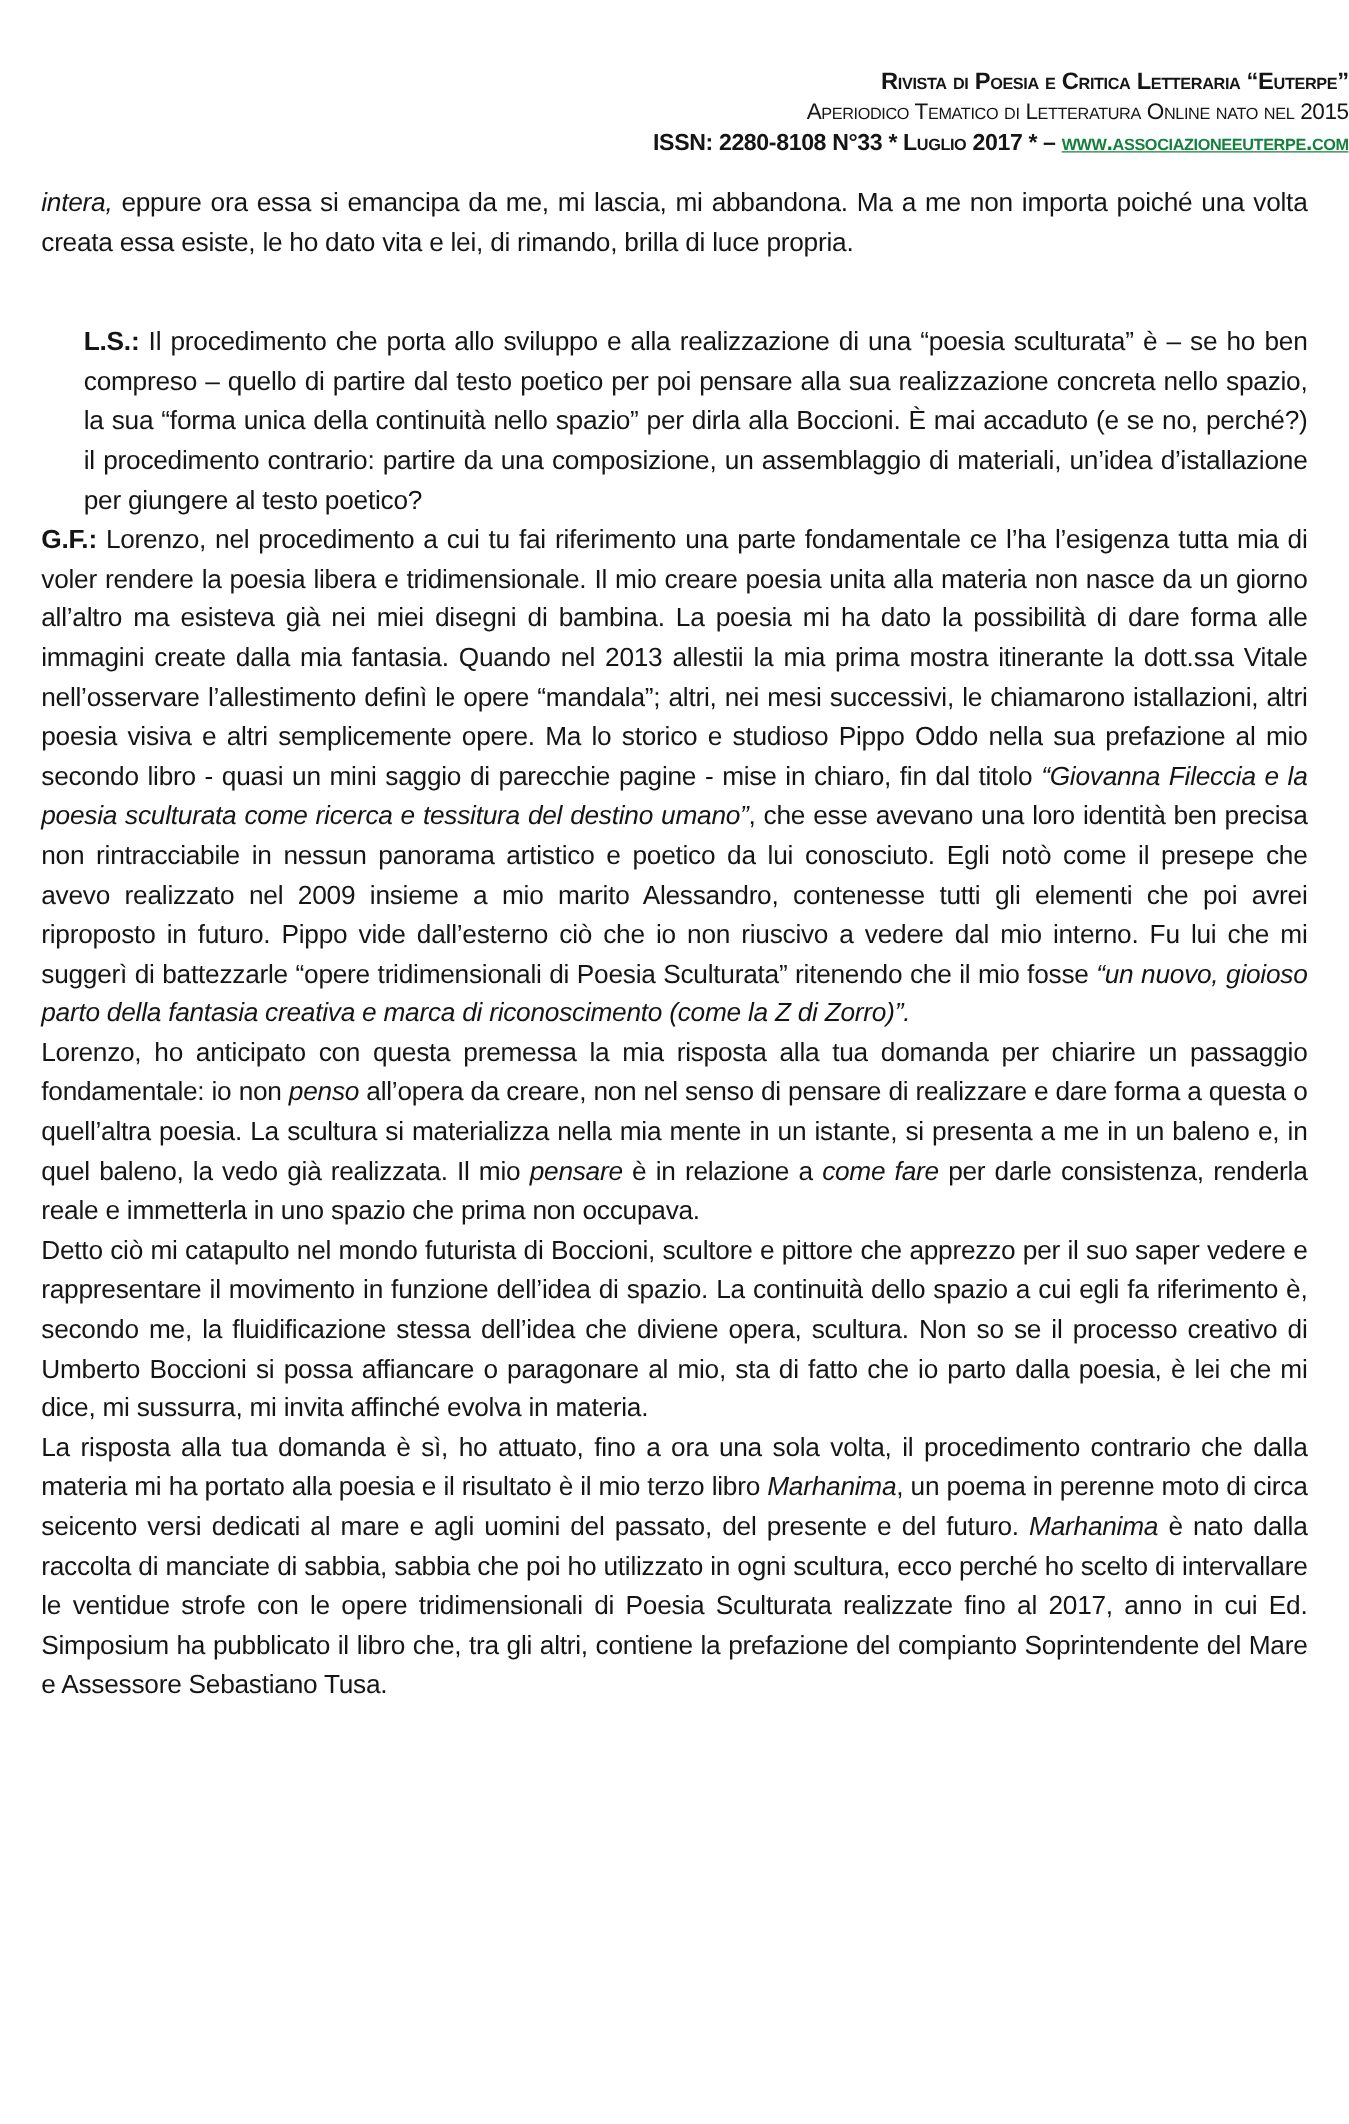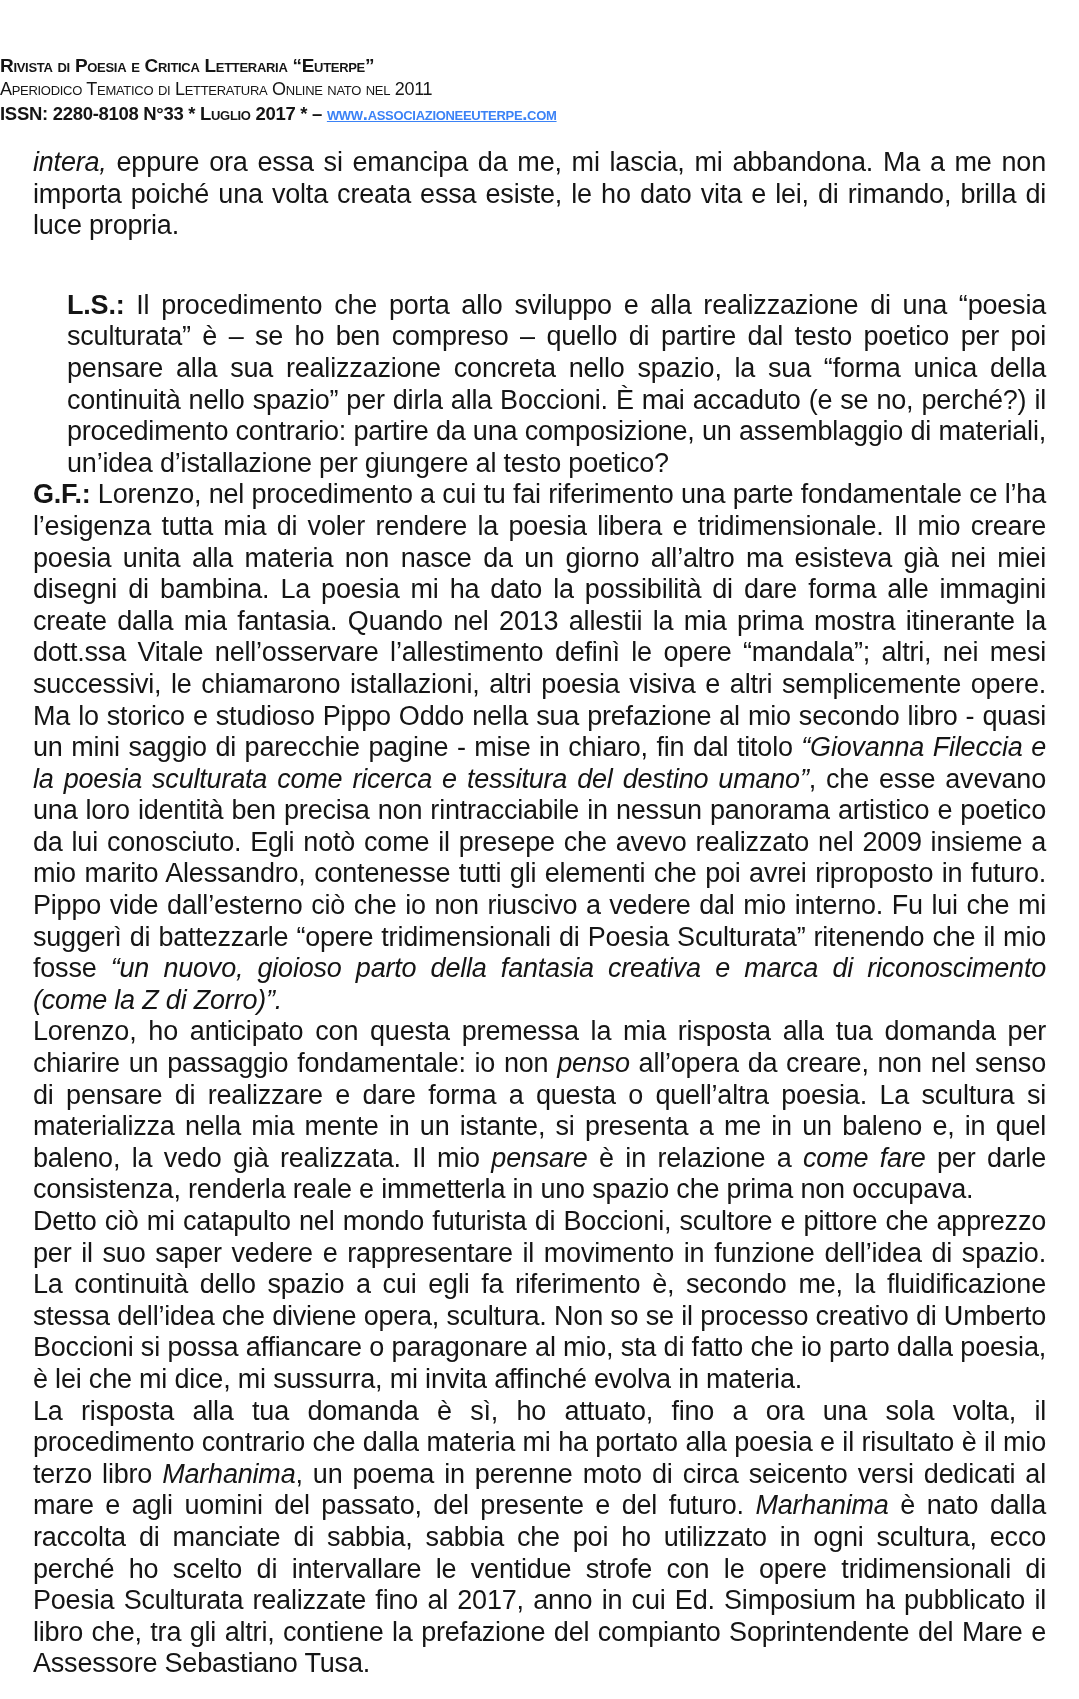--- a/index.html
+++ b/index.html
@@ -11,21 +11,21 @@
     position: relative;
     width: 1079px;
     height: 1699px;
     background: #ffffff;
     font-family: "Liberation Sans", sans-serif;
     color: #151515;
     overflow: hidden;
   }
   .header {
     padding-top: 54px;
-    text-align: left;
+    text-align: right;
     line-height: 23px;
     letter-spacing: -0.3px;
   }
   .header .line1 {
     font-size: 19px;
     font-weight: bold;
     font-variant: small-caps;
   }
   .header .line2 {
     font-size: 18px;
@@ -40,21 +40,21 @@
   .header .line3 .caps {
     font-variant: small-caps;
   }
   .header a.site-link {
     text-decoration: underline;
     font-variant: small-caps;
     cursor: pointer;
   }
   .content {
     margin: 22px 33px 0 33px;
-    font-size: 27px;
+    font-size: 21px;
     line-height: 31.6px;
     letter-spacing: -0.2px;
   }
   .content p.para {
     margin: 0;
     text-align: justify;
   }
   .content p.para.gap {
     margin-top: 48px;
     margin-left: 34px;
@@ -72,22 +72,22 @@
     letter-spacing: -0.2px;
   }
 </style>
 </head>
 <body>
 
 <div class="page">
 
   <div class="header">
     <div class="line1">Rivista di Poesia e Critica Letteraria “Euterpe”</div>
-    <div class="line2">Aperiodico Tematico di Letteratura Online nato nel 2011</div>
-    <div class="line3"><span class="caps">ISSN: 2280-8108 N°33 * Luglio 2017 * – </span><a class="site-link" style="color: #3b82f6;">www.associazioneeuterpe.com</a></div>
+    <div class="line2">Aperiodico Tematico di Letteratura Online nato nel 2015</div>
+    <div class="line3"><span class="caps">ISSN: 2280-8108 N°33 * Luglio 2017 * – </span><a class="site-link" style="color: #15803d;">www.associazioneeuterpe.com</a></div>
   </div>
 
   <div class="content">
       <p class="para"><span class="i">intera,</span><span> eppure ora essa si emancipa da me, mi lascia, mi abbandona. Ma a me non importa poiché una volta creata essa esiste, le ho dato vita e lei, di rimando, brilla di luce propria.</span></p>
       <p class="para gap"><span class="b">L.S.:</span><span> Il procedimento che porta allo sviluppo e alla realizzazione di una “poesia sculturata” è – se ho ben compreso – quello di partire dal testo poetico per poi pensare alla sua realizzazione concreta nello spazio, la sua “forma unica della continuità nello spazio” per dirla alla Boccioni. È mai accaduto (e se no, perché?) il procedimento contrario: partire da una composizione, un assemblaggio di materiali, un’idea d’istallazione per giungere al testo poetico?</span></p>
       <p class="para"><span class="b">G.F.:</span><span> Lorenzo, nel procedimento a cui tu fai riferimento una parte fondamentale ce l’ha l’esigenza tutta mia di voler rendere la poesia libera e tridimensionale. Il mio creare poesia unita alla materia non nasce da un giorno all’altro ma esisteva già nei miei disegni di bambina. La poesia mi ha dato la possibilità di dare forma alle immagini create dalla mia fantasia. Quando nel 2013 allestii la mia prima mostra itinerante la dott.ssa Vitale nell’osservare l’allestimento definì le opere “mandala”; altri, nei mesi successivi, le chiamarono istallazioni, altri poesia visiva e altri semplicemente opere. Ma lo storico e studioso Pippo Oddo nella sua prefazione al mio secondo libro - quasi un mini saggio di parecchie pagine - mise in chiaro, fin dal titolo </span><span class="i">“Giovanna Fileccia e la poesia sculturata come ricerca e tessitura del destino umano”</span><span>, che esse avevano una loro identità ben precisa non rintracciabile in nessun panorama artistico e poetico da lui conosciuto. Egli notò come il presepe che avevo realizzato nel 2009 insieme a mio marito Alessandro, contenesse tutti gli elementi che poi avrei riproposto in futuro. Pippo vide dall’esterno ciò che io non riuscivo a vedere dal mio interno. Fu lui che mi suggerì di battezzarle “opere tridimensionali di Poesia Sculturata” ritenendo che il mio fosse </span><span class="i">“un nuovo, gioioso parto della fantasia creativa e marca di riconoscimento (come la Z di Zorro)”.</span></p>
       <p class="para"><span>Lorenzo, ho anticipato con questa premessa la mia risposta alla tua domanda per chiarire un passaggio fondamentale: io non </span><span class="i">penso</span><span> all’opera da creare, non nel senso di pensare di realizzare e dare forma a questa o quell’altra poesia. La scultura si materializza nella mia mente in un istante, si presenta a me in un baleno e, in quel baleno, la vedo già realizzata. Il mio </span><span class="i">pensare</span><span> è in relazione a </span><span class="i">come fare</span><span> per darle consistenza, renderla reale e immetterla in uno spazio che prima non occupava.</span></p>
       <p class="para"><span>Detto ciò mi catapulto nel mondo futurista di Boccioni, scultore e pittore che apprezzo per il suo saper vedere e rappresentare il movimento in funzione dell’idea di spazio. La continuità dello spazio a cui egli fa riferimento è, secondo me, la fluidificazione stessa dell’idea che diviene opera, scultura. Non so se il processo creativo di Umberto Boccioni si possa affiancare o paragonare al mio, sta di fatto che io parto dalla poesia, è lei che mi dice, mi sussurra, mi invita affinché evolva in materia.</span></p>
       <p class="para"><span>La risposta alla tua domanda è sì, ho attuato, fino a ora una sola volta, il procedimento contrario che dalla materia mi ha portato alla poesia e il risultato è il mio terzo libro </span><span class="i">Marhanima</span><span>, un poema in perenne moto di circa seicento versi dedicati al mare e agli uomini del passato, del presente e del futuro. </span><span class="i">Marhanima</span><span> è nato dalla raccolta di manciate di sabbia, sabbia che poi ho utilizzato in ogni scultura, ecco perché ho scelto di intervallare le ventidue strofe con le opere tridimensionali di Poesia Sculturata realizzate fino al 2017, anno in cui Ed. Simposium ha pubblicato il libro che, tra gli altri, contiene la prefazione del compianto Soprintendente del Mare e Assessore Sebastiano Tusa.</span></p>
     </div>

